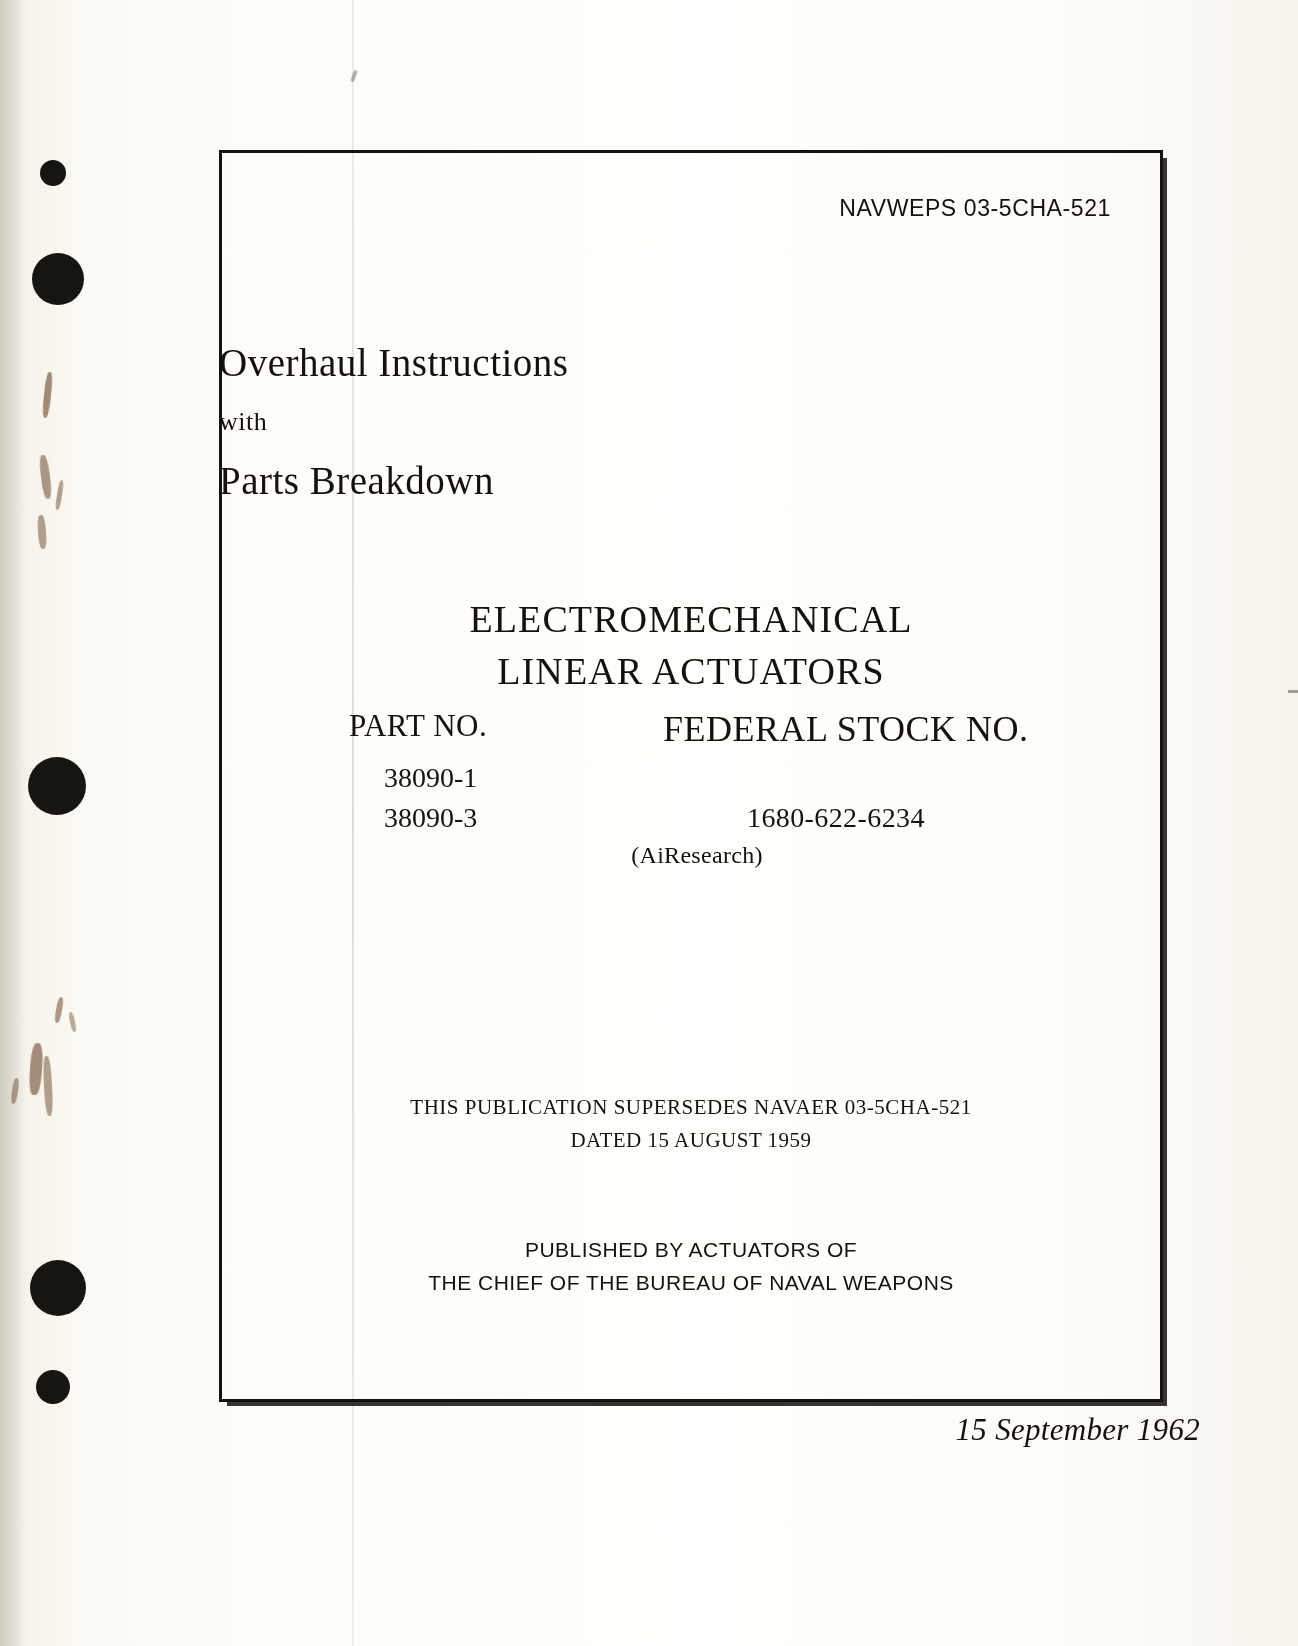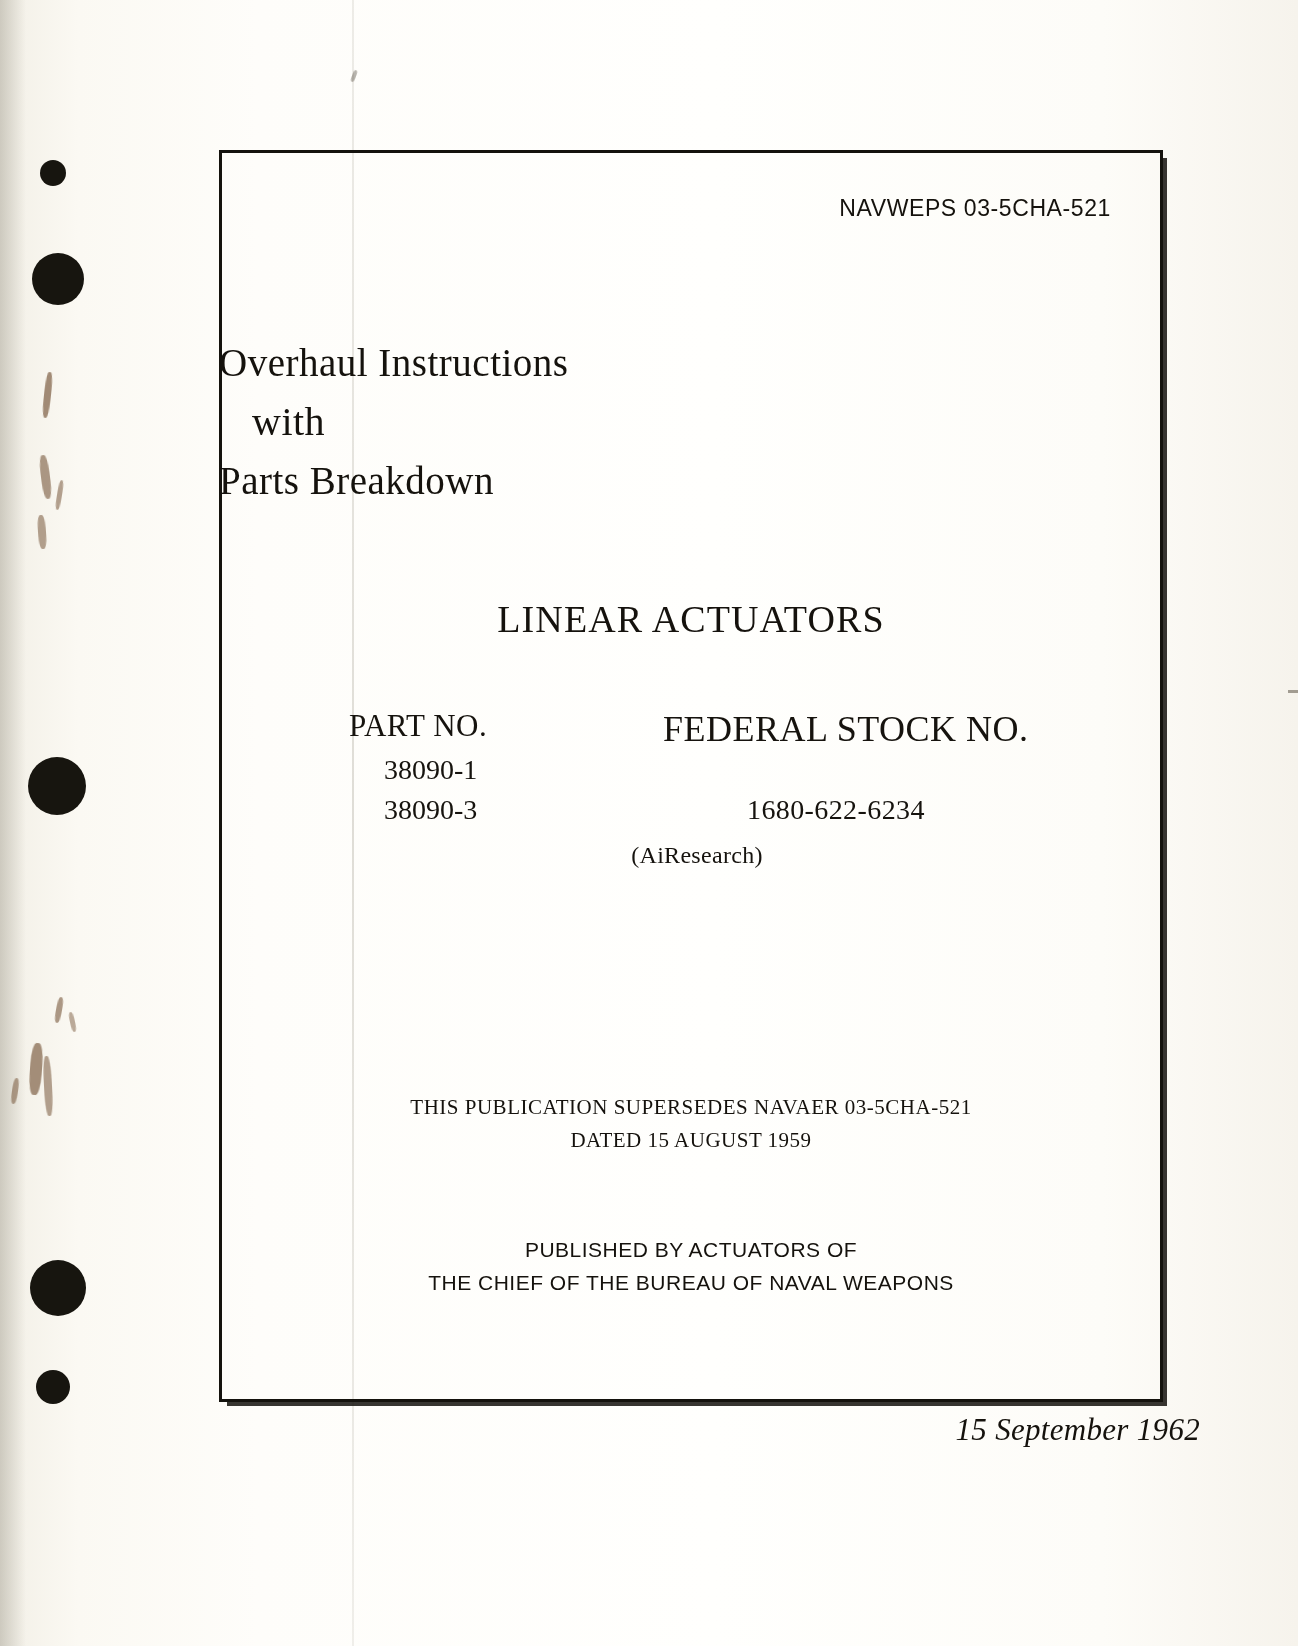--- a/index.html
+++ b/index.html
@@ -126,23 +126,22 @@
     top: 183px;
     text-align: left;
   }
   .title-line {
     font-size: 39px;
     line-height: 60px;
     letter-spacing: 0.5px;
     color: #15120d;
   }
   .title-line.with {
-    font-size: 40px;
+    font-size: 26px;
     line-height: 58px;
-    padding-left: 33px;
   }
 
   .product-block {
     position: absolute;
     left: 0;
     right: 0;
     top: 443px;
     text-align: center;
   }
   .product-line {
@@ -171,21 +170,21 @@
   }
   .ps-head .lbl-stock {
     position: absolute;
     left: 444px;
     top: 0;
     font-size: 36px;
     letter-spacing: 0.5px;
   }
   .ps-rows {
     position: relative;
-    margin-top: 6px;
+    margin-top: 14px;
     height: 86px;
   }
   .pn1 { position: absolute; left: 165px; top: 0;  font-size: 28px; }
   .pn2 { position: absolute; left: 165px; top: 40px; font-size: 28px; }
   .fsn { position: absolute; left: 528px; top: 40px; font-size: 28px; letter-spacing: 0.4px; }
   .maker {
     position: absolute;
     left: 12px;
     right: 0;
     top: 692px;
@@ -262,20 +261,21 @@
 
     <div class="navweps">NAVWEPS 03-5CHA-521</div>
 
     <div class="title-block">
       <div class="title-line">Overhaul  Instructions</div>
       <div class="title-line with">with</div>
       <div class="title-line">Parts  Breakdown</div>
     </div>
 
     <div class="product-block">
+      <div class="product-line">ELECTROMECHANICAL</div>
       <div class="product-line">LINEAR  ACTUATORS</div>
     </div>
 
     <div class="partstock">
       <div class="ps-head">
         <span class="lbl-part">PART NO.</span>
         <span class="lbl-stock">FEDERAL STOCK NO.</span>
       </div>
       <div class="ps-rows">
         <span class="pn1">38090-1</span>

